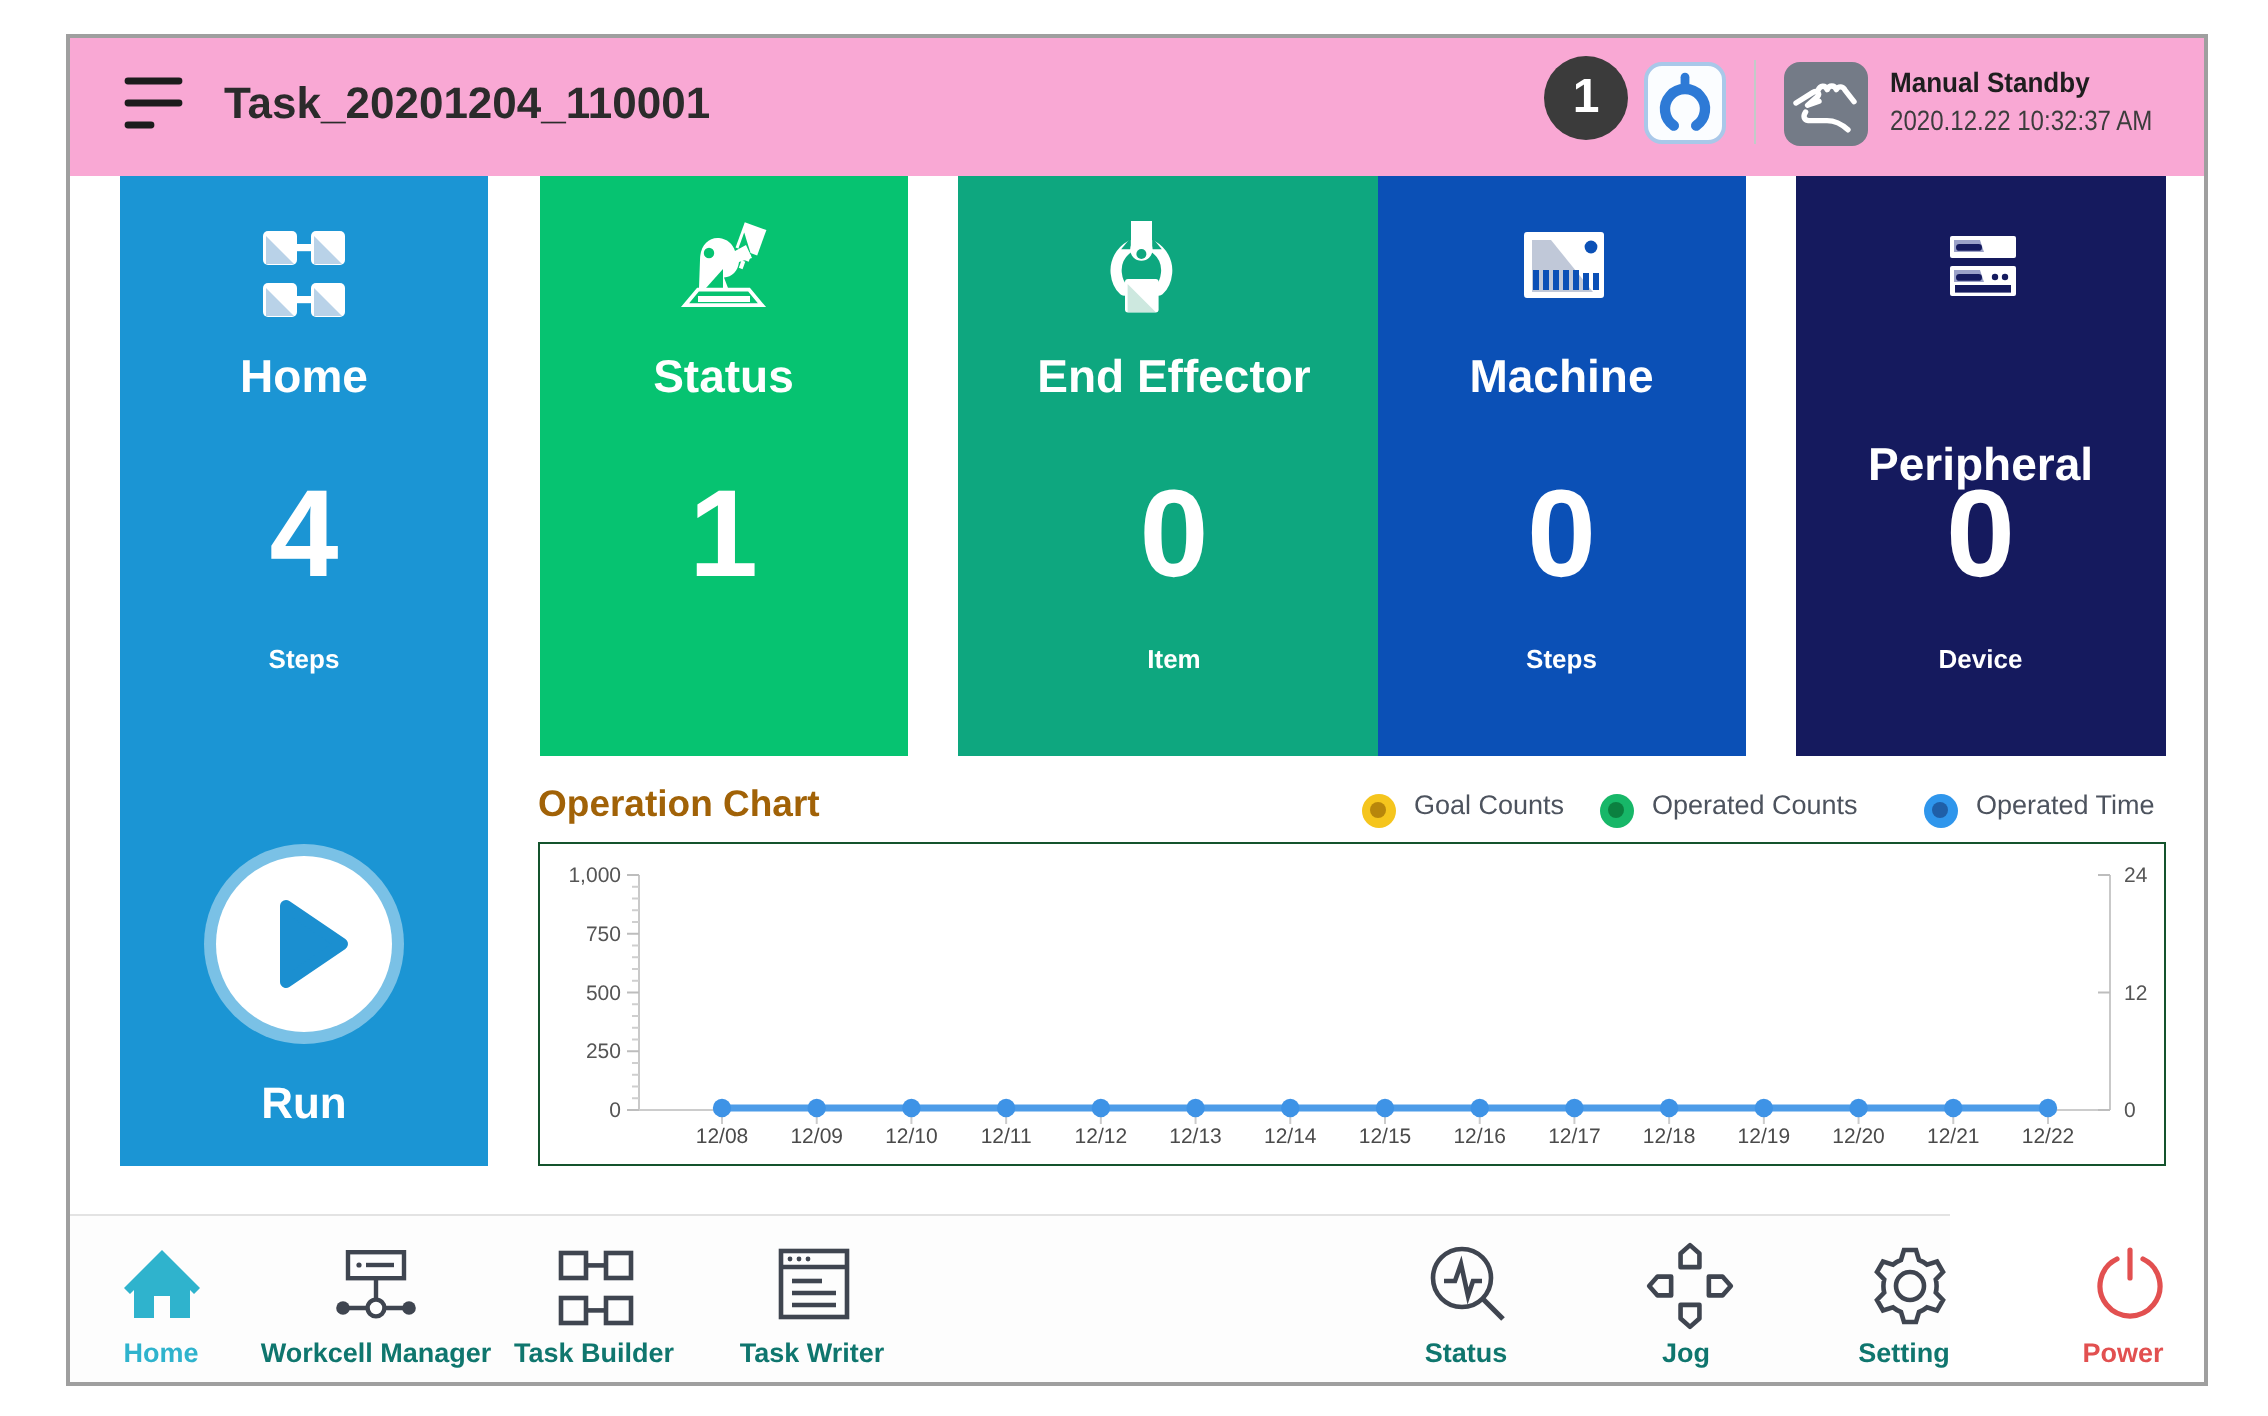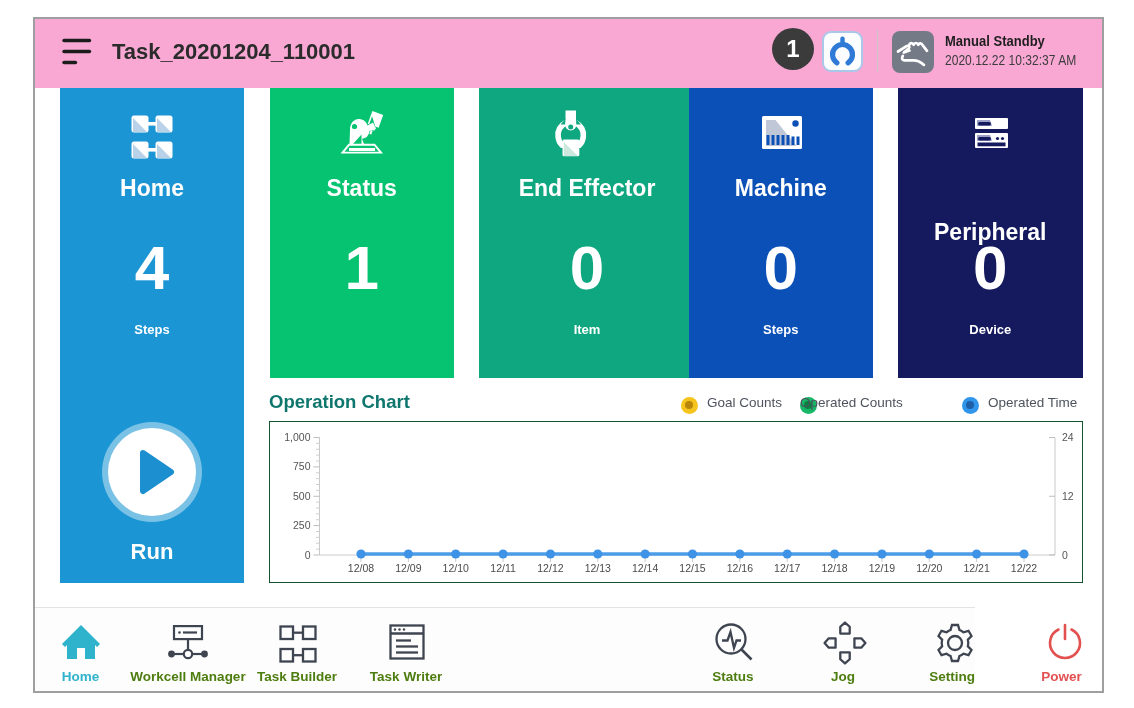--- a/index.html
+++ b/index.html
@@ -4,21 +4,21 @@
 <style>
   * { margin:0; padding:0; box-sizing:border-box; }
   html,body { width:1134px; height:708px; background:#ffffff; font-family:"Liberation Sans", sans-serif; }
   #frame { position:absolute; left:33px; top:17px; width:1071px; height:676px; border:2px solid #9f9f9f; background:#ffffff; overflow:hidden; }
   
   #header { position:absolute; left:0; top:0; width:1067px; height:69px; background:#f9a8d4; }
   .abs { position:absolute; }
   .cardtitle { position:absolute; width:100%; text-align:center; color:#fff; font-weight:bold; font-size:23px; }
   .cardnum { position:absolute; width:100%; text-align:center; color:#fff; font-weight:bold; font-size:62px; }
   .cardlabel { position:absolute; width:100%; text-align:center; color:#fff; font-weight:bold; font-size:13px; }
-  .navlabel { position:absolute; width:200px; text-align:center; font-weight:bold; font-size:13.5px; color:#4d7c0f; white-space:nowrap; }
+  .navlabel { position:absolute; width:200px; text-align:center; font-weight:bold; font-size:13.5px; color:#0f766e; white-space:nowrap; }
 </style>
 </head>
 <body>
 <div id="frame">
 
   <div id="header">
     <svg class="abs" style="left:27px; top:18px;" width="34" height="30" viewBox="0 0 34 30">
       <line x1="2" y1="3.5" x2="27.5" y2="3.5" stroke="#1c1c1c" stroke-width="3.4" stroke-linecap="round"></line>
       <line x1="2" y1="14.5" x2="27.5" y2="14.5" stroke="#1c1c1c" stroke-width="3.4" stroke-linecap="round"></line>
       <line x1="2" y1="25.5" x2="13.5" y2="25.5" stroke="#1c1c1c" stroke-width="3.4" stroke-linecap="round"></line>
@@ -144,28 +144,28 @@
       <rect x="10" y="28" width="13" height="3.4" rx="1.7" fill="#151a5e"></rect>
       <circle cx="29.5" cy="29.5" r="1.6" fill="#151a5e"></circle>
       <circle cx="34.5" cy="29.5" r="1.6" fill="#151a5e"></circle>
       <rect x="9.5" y="33.5" width="28" height="3.8" fill="#151a5e"></rect>
     </svg>
     <div class="cardtitle" style="top:87px;margin-top:44px;">Peripheral</div>
     <div class="cardnum" style="top:144px;">0</div>
     <div class="cardlabel" style="top:234px;">Device</div>
   </div>
 
-  <div class="abs" style="left:234px; top:372px; font-size:18.5px; font-weight:bold; color:#0f766e;">Operation Chart</div>
+  <div class="abs" style="left:234px; top:372px; font-size:18.5px; font-weight:bold; color:#a16207;">Operation Chart</div>
 
   <div class="abs" style="left:645.5px; top:377.5px; width:17px; height:17px; border-radius:50%; background:#f5c51d;"></div>
   <div class="abs" style="left:650px; top:382px; width:8px; height:8px; border-radius:50%; background:#b8860b;"></div>
   <div class="abs" style="left:672px; top:376px; font-size:13.5px; color:#4d535e;">Goal Counts</div>
   <div class="abs" style="left:764.5px; top:377.5px; width:17px; height:17px; border-radius:50%; background:#17b768;"></div>
   <div class="abs" style="left:769px; top:382px; width:8px; height:8px; border-radius:50%; background:#0b8040;"></div>
-  <div class="abs" style="left:765px; top:376px; font-size:13.5px; color:#4d535e;">Operated Counts</div>
+  <div class="abs" style="left:791px; top:376px; font-size:13.5px; color:#4d535e;">Operated Counts</div>
   <div class="abs" style="left:926.5px; top:377.5px; width:17px; height:17px; border-radius:50%; background:#2f96ec;"></div>
   <div class="abs" style="left:931px; top:382px; width:8px; height:8px; border-radius:50%; background:#1f5fa8;"></div>
   <div class="abs" style="left:953px; top:376px; font-size:13.5px; color:#4d535e;">Operated Time</div>
 
   <div class="abs" style="left:234px; top:402px; width:813.5px; height:162px; border:1px solid #14532d; background:#fff;">
     <svg width="812" height="160" viewBox="0 0 812 160">
       <line x1="49.5" y1="15.5" x2="49.5" y2="133.0" stroke="#c9c9c9" stroke-width="1"></line>
       <line x1="43.5" y1="15.50" x2="49.5" y2="15.50" stroke="#bdbdbd" stroke-width="1"></line>
       <line x1="46.0" y1="21.38" x2="49.5" y2="21.38" stroke="#cfcfcf" stroke-width="1"></line>
       <line x1="46.0" y1="27.25" x2="49.5" y2="27.25" stroke="#cfcfcf" stroke-width="1"></line>

